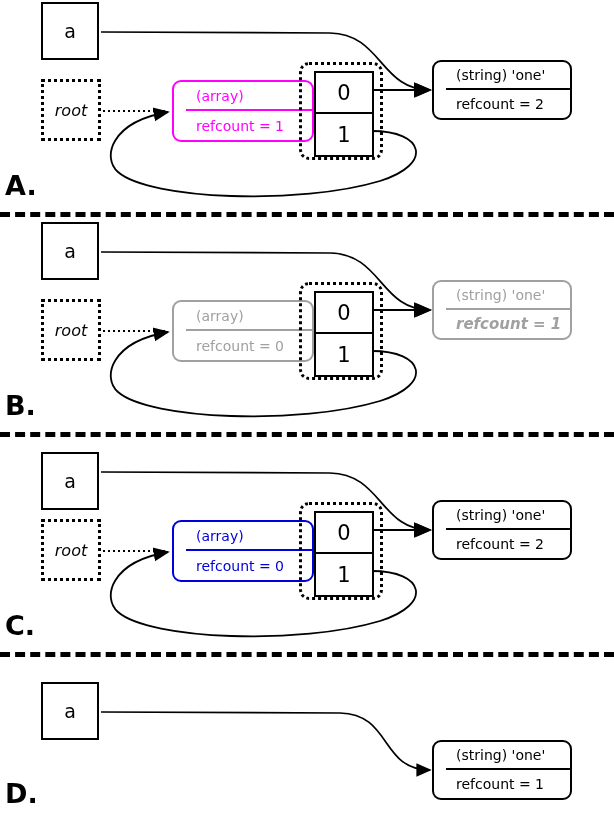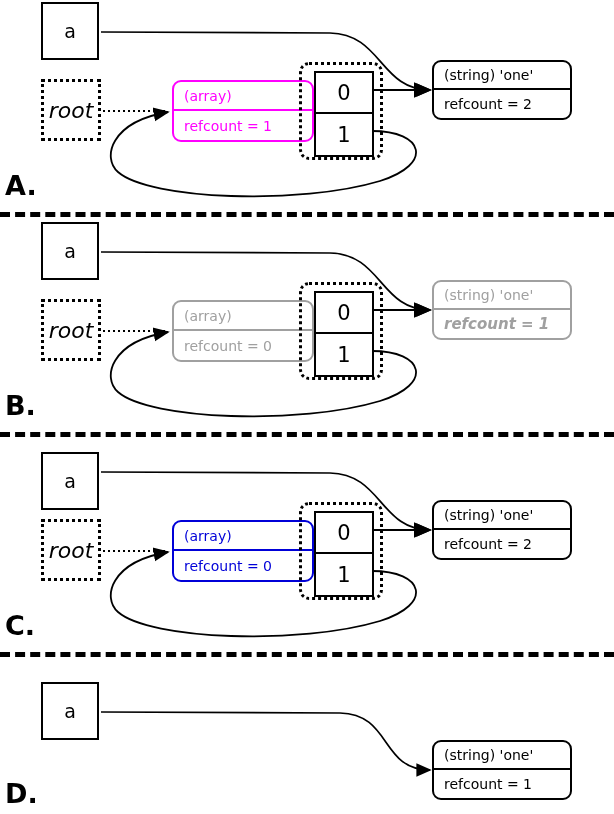--- a/index.html
+++ b/index.html
@@ -77,37 +77,37 @@
     border: 3px dotted #000000;
     box-sizing: border-box;
     background: #ffffff;
   }
   .root-box > span {
     position: absolute;
     left: 0; right: 0;
     top: 50%;
     transform: translateY(-50%);
     text-align: center;
-    font-size: 22px;
+    font-size: 16px;
     font-style: italic;
     color: #000000;
   }
 
   
   .zval {
     position: absolute;
     box-sizing: border-box;
     border: 2px solid #000000;
     border-radius: 9px;
     background: #ffffff;
     overflow: hidden;
   }
   .zval .row {
     position: absolute;
-    left: 0;
+    left: 12px;
     width: 100%;
     height: 50%;
     box-sizing: border-box;
     display: flex;
     align-items: center;
     padding-left: 10px;
   }
   .zval .row.top { top: 0; border-bottom: 2px solid #000000; }
   .zval .row.bot { top: 50%; }
   .zval .row span {

